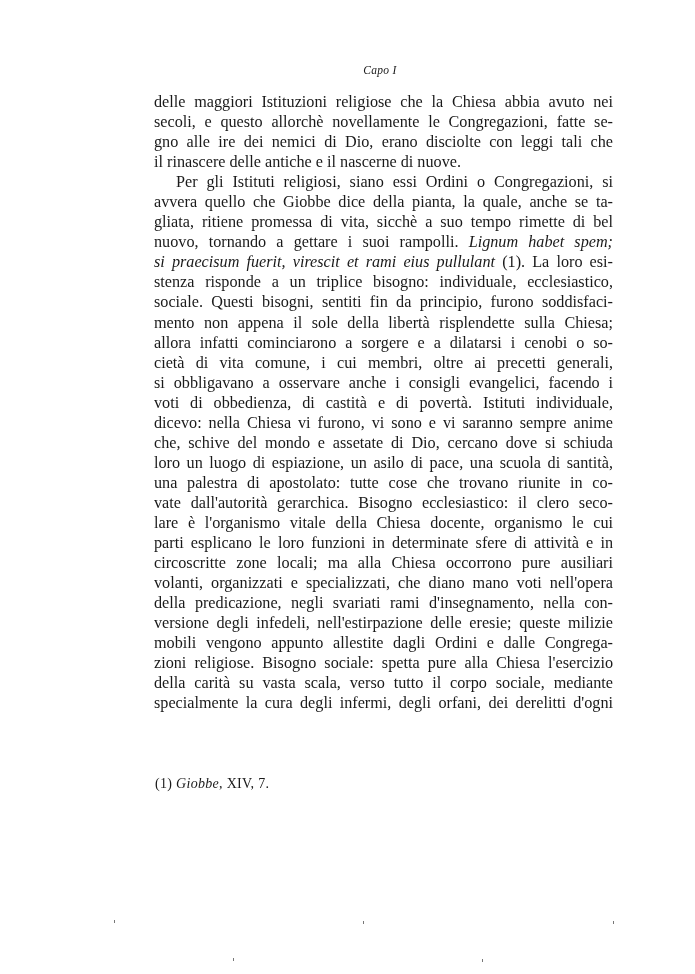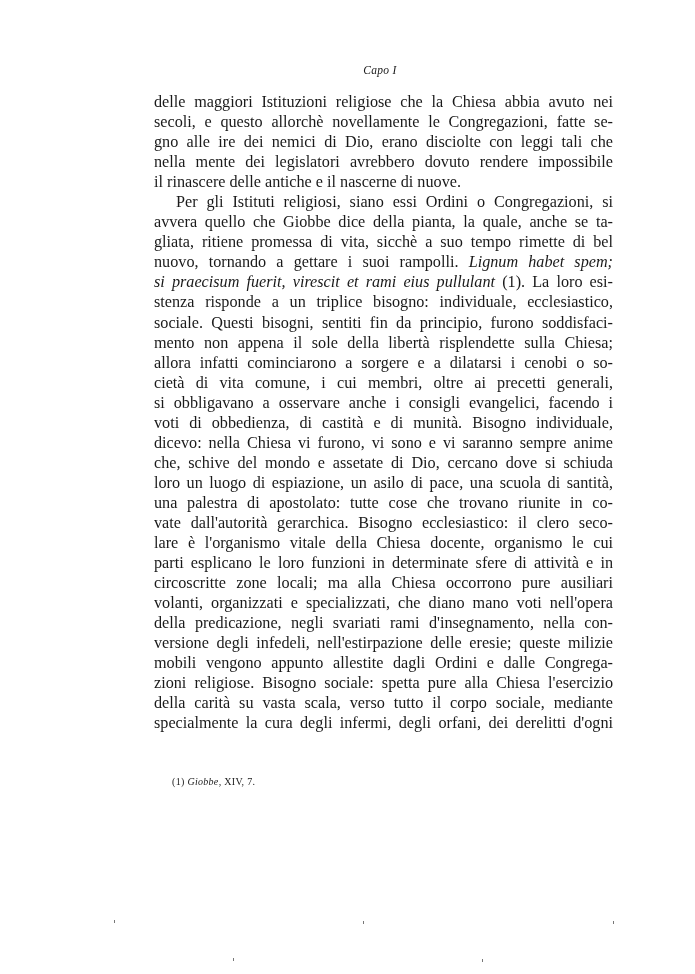--- a/index.html
+++ b/index.html
@@ -43,55 +43,54 @@
     .line.last {
       text-align-last: left;
     }
     .line.indent {
       padding-left: 22px;
     }
     .it { font-style: italic; }
     .footnote {
       position: absolute;
       top: 776px;
-      left: 172px;
-      font-size: 10px;
+      left: 155px;
+      font-size: 14px;
       letter-spacing: 0.3px;
     }
     .footnote .it { font-style: italic; }
     .speck {
       position: absolute;
       width: 1px;
       height: 3px;
       background: #777;
     }
   </style>
 </head>
 <body>
 
 <div class="running-head">Capo I</div>
 
 <div class="body-text" id="body-text">
     <div class="line"><span>delle maggiori Istituzioni religiose che la Chiesa abbia avuto nei</span></div>
     <div class="line"><span>secoli, e questo allorchè novellamente le Congregazioni, fatte se-</span></div>
     <div class="line"><span>gno alle ire dei nemici di Dio, erano disciolte con leggi tali che</span></div>
-    <div class="line"><span>nella mente dei legislatori avrebbero dovuto rendere impossibile</span></div>
     <div class="line last"><span>il rinascere delle antiche e il nascerne di nuove.</span></div>
     <div class="line indent"><span>Per gli Istituti religiosi, siano essi Ordini o Congregazioni, si</span></div>
     <div class="line"><span>avvera quello che Giobbe dice della pianta, la quale, anche se ta-</span></div>
     <div class="line"><span>gliata, ritiene promessa di vita, sicchè a suo tempo rimette di bel</span></div>
     <div class="line"><span style="white-space: pre;">nuovo, tornando a gettare i suoi rampolli. </span><span class="it">Lignum habet spem;</span></div>
     <div class="line"><span class="it">si praecisum fuerit, virescit et rami eius pullulant</span><span style="white-space: pre;"> (1). La loro esi-</span></div>
     <div class="line"><span>stenza risponde a un triplice bisogno: individuale, ecclesiastico,</span></div>
     <div class="line"><span>sociale. Questi bisogni, sentiti fin da principio, furono soddisfaci-</span></div>
     <div class="line"><span>mento non appena il sole della libertà risplendette sulla Chiesa;</span></div>
     <div class="line"><span>allora infatti cominciarono a sorgere e a dilatarsi i cenobi o so-</span></div>
     <div class="line"><span>cietà di vita comune, i cui membri, oltre ai precetti generali,</span></div>
     <div class="line"><span>si obbligavano a osservare anche i consigli evangelici, facendo i</span></div>
-    <div class="line"><span>voti di obbedienza, di castità e di munità. Bisogno individuale,</span></div>
+    <div class="line"><span>voti di obbedienza, di castità e di povertà. Istituti individuale,</span></div>
     <div class="line"><span>dicevo: nella Chiesa vi furono, vi sono e vi saranno sempre anime</span></div>
     <div class="line"><span>che, schive del mondo e assetate di Dio, cercano dove si schiuda</span></div>
     <div class="line"><span>loro un luogo di espiazione, un asilo di pace, una scuola di santità,</span></div>
     <div class="line"><span>una palestra di apostolato: tutte cose che trovano riunite in co-</span></div>
     <div class="line"><span>vate dall'autorità gerarchica. Bisogno ecclesiastico: il clero seco-</span></div>
     <div class="line"><span>lare è l'organismo vitale della Chiesa docente, organismo le cui</span></div>
     <div class="line"><span>parti esplicano le loro funzioni in determinate sfere di attività e in</span></div>
     <div class="line"><span>circoscritte zone locali; ma alla Chiesa occorrono pure ausiliari</span></div>
     <div class="line"><span>volanti, organizzati e specializzati, che diano mano voti nell'opera</span></div>
     <div class="line"><span>della predicazione, negli svariati rami d'insegnamento, nella con-</span></div>

